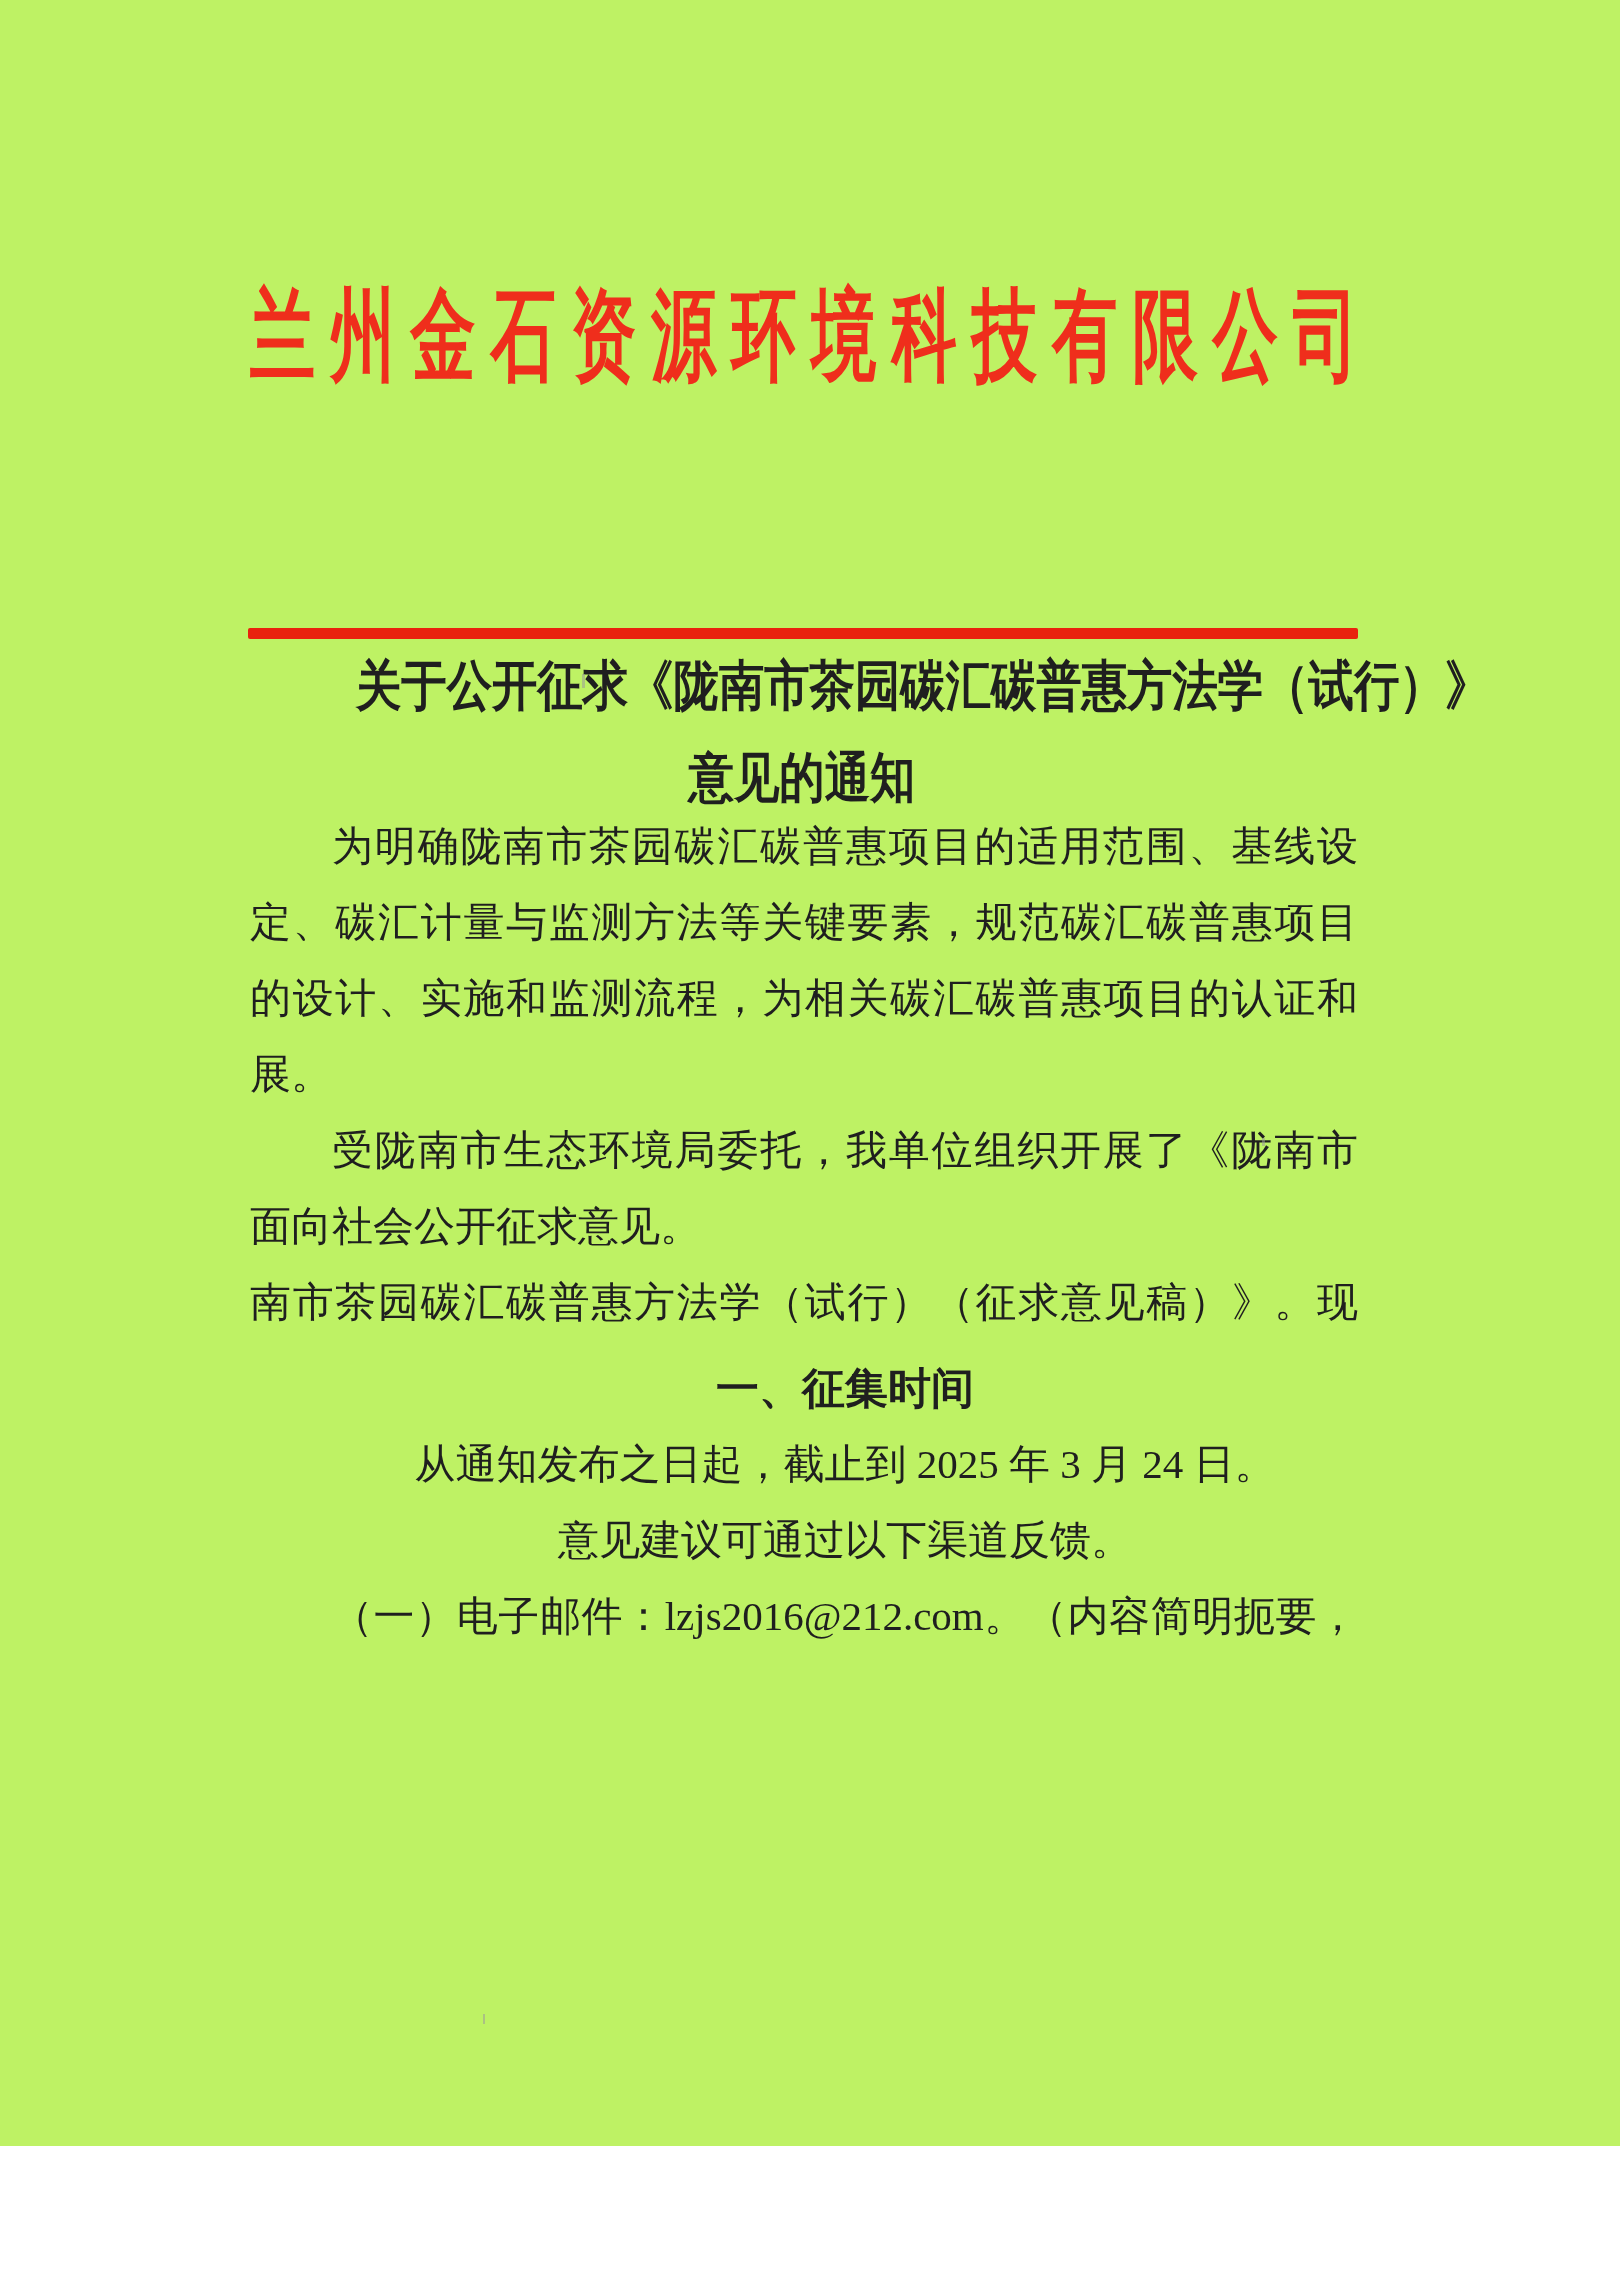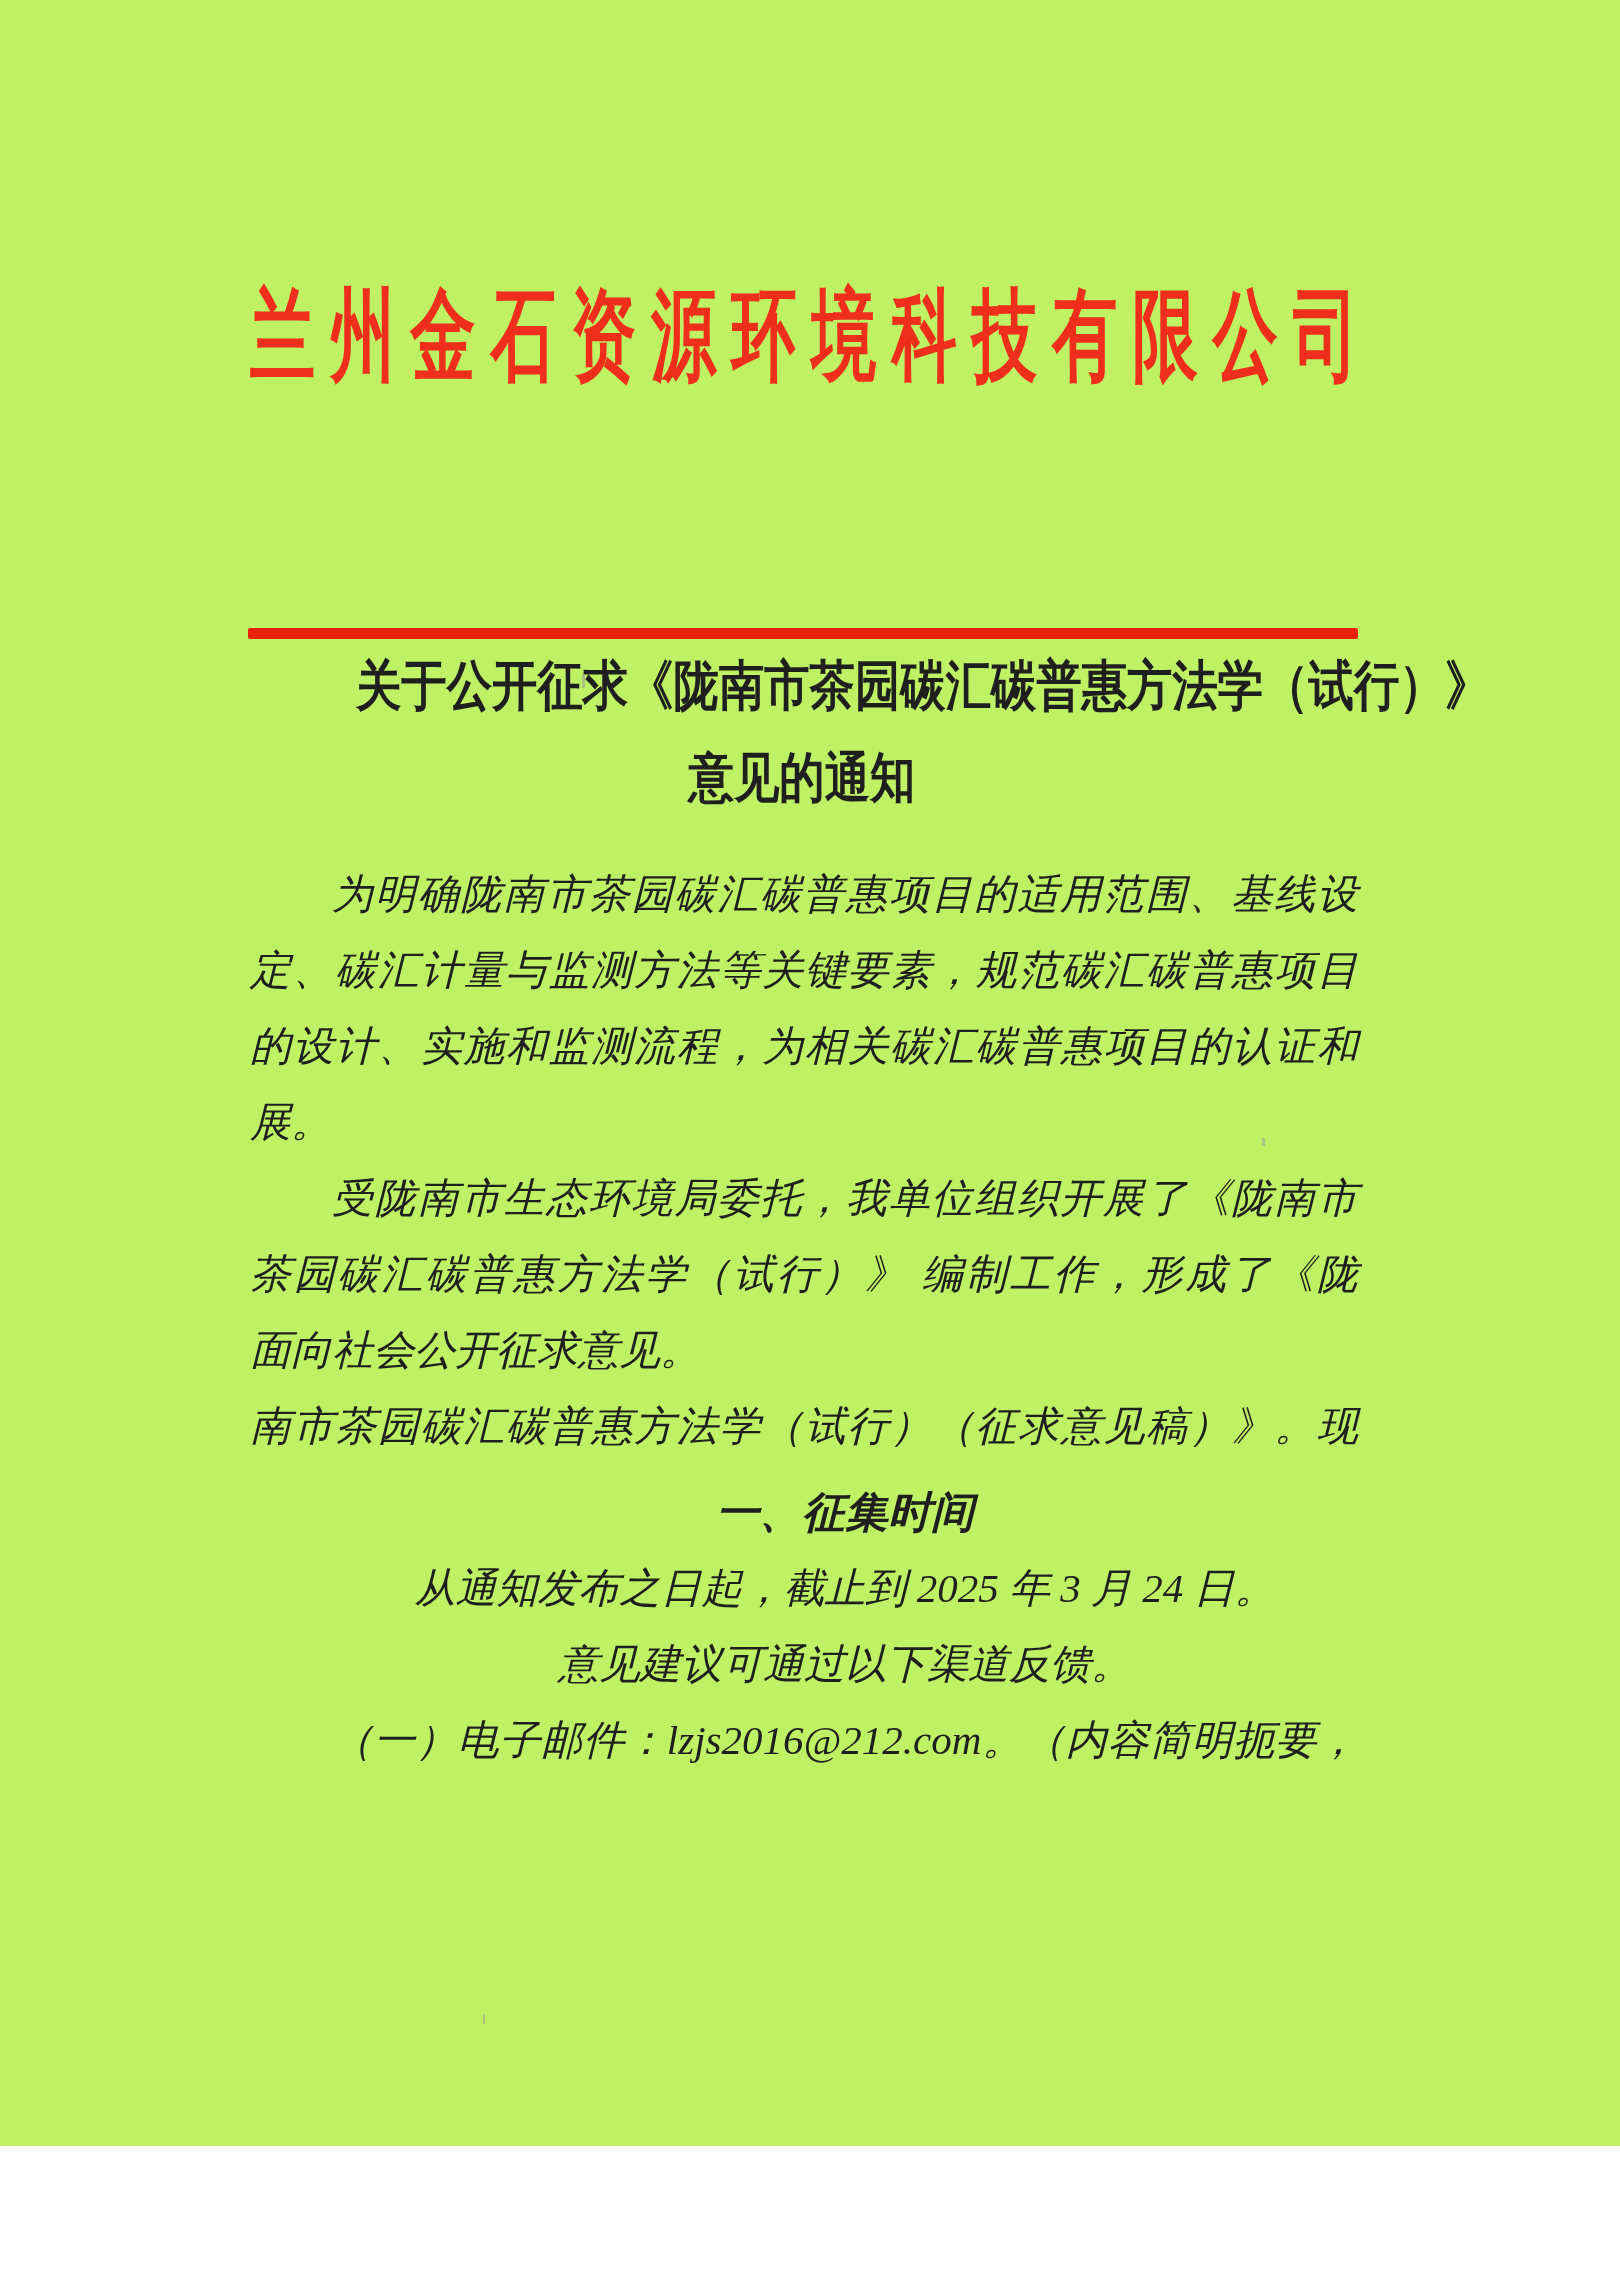--- a/index.html
+++ b/index.html
@@ -56,23 +56,22 @@
     white-space: nowrap;
     font-size: 54px;
     line-height: 78px;
   }
   #title-line-1 { top: 647px; }
   #title-line-2 { top: 739px; }
 
   .body-block {
     position: absolute;
     left: 250px;
-    top: 856px;
+    top: 808px;
     width: 1108px;
-    font-style: italic;
   }
   .line {
     box-sizing: border-box;
     width: 1108px;
     font-size: 41px;
     line-height: 76px;
     height: 76px;
     text-align: left;
     white-space: normal;
   }
@@ -113,21 +112,20 @@
   <div class="title-line" id="title-line-2">
     <span class="t">意见的通知</span>
   </div>
 
   <div class="body-block">
       <div class="line body indent justify">为明确陇南市茶园碳汇碳普惠项目的适用范围、基线设</div>
       <div class="line body justify">定、碳汇计量与监测方法等关键要素，规范碳汇碳普惠项目</div>
       <div class="line body justify">的设计、实施和监测流程，为相关碳汇碳普惠项目的认证和</div>
       <div class="line body">展。</div>
       <div class="line body indent justify">受陇南市生态环境局委托，我单位组织开展了《陇南市</div>
-      <div class="line body justify">茶园碳汇碳普惠方法学（试行）》 编制工作，形成了《陇</div>
       <div class="line body">面向社会公开征求意见。</div>
       <div class="line body justify">南市茶园碳汇碳普惠方法学（试行）（征求意见稿）》。现</div>
       <div class="line heading indent">一、征集时间</div>
       <div class="line body indent">从通知发布之日起，截止到 2025 年 3 月 24 日。</div>
       <div class="line body indent">意见建议可通过以下渠道反馈。</div>
       <div class="line body indent justify">（一）电子邮件：lzjs2016@212.com。（内容简明扼要，</div>
     </div>
 
   <div class="speck s1"></div>
   <div class="speck s2"></div>

